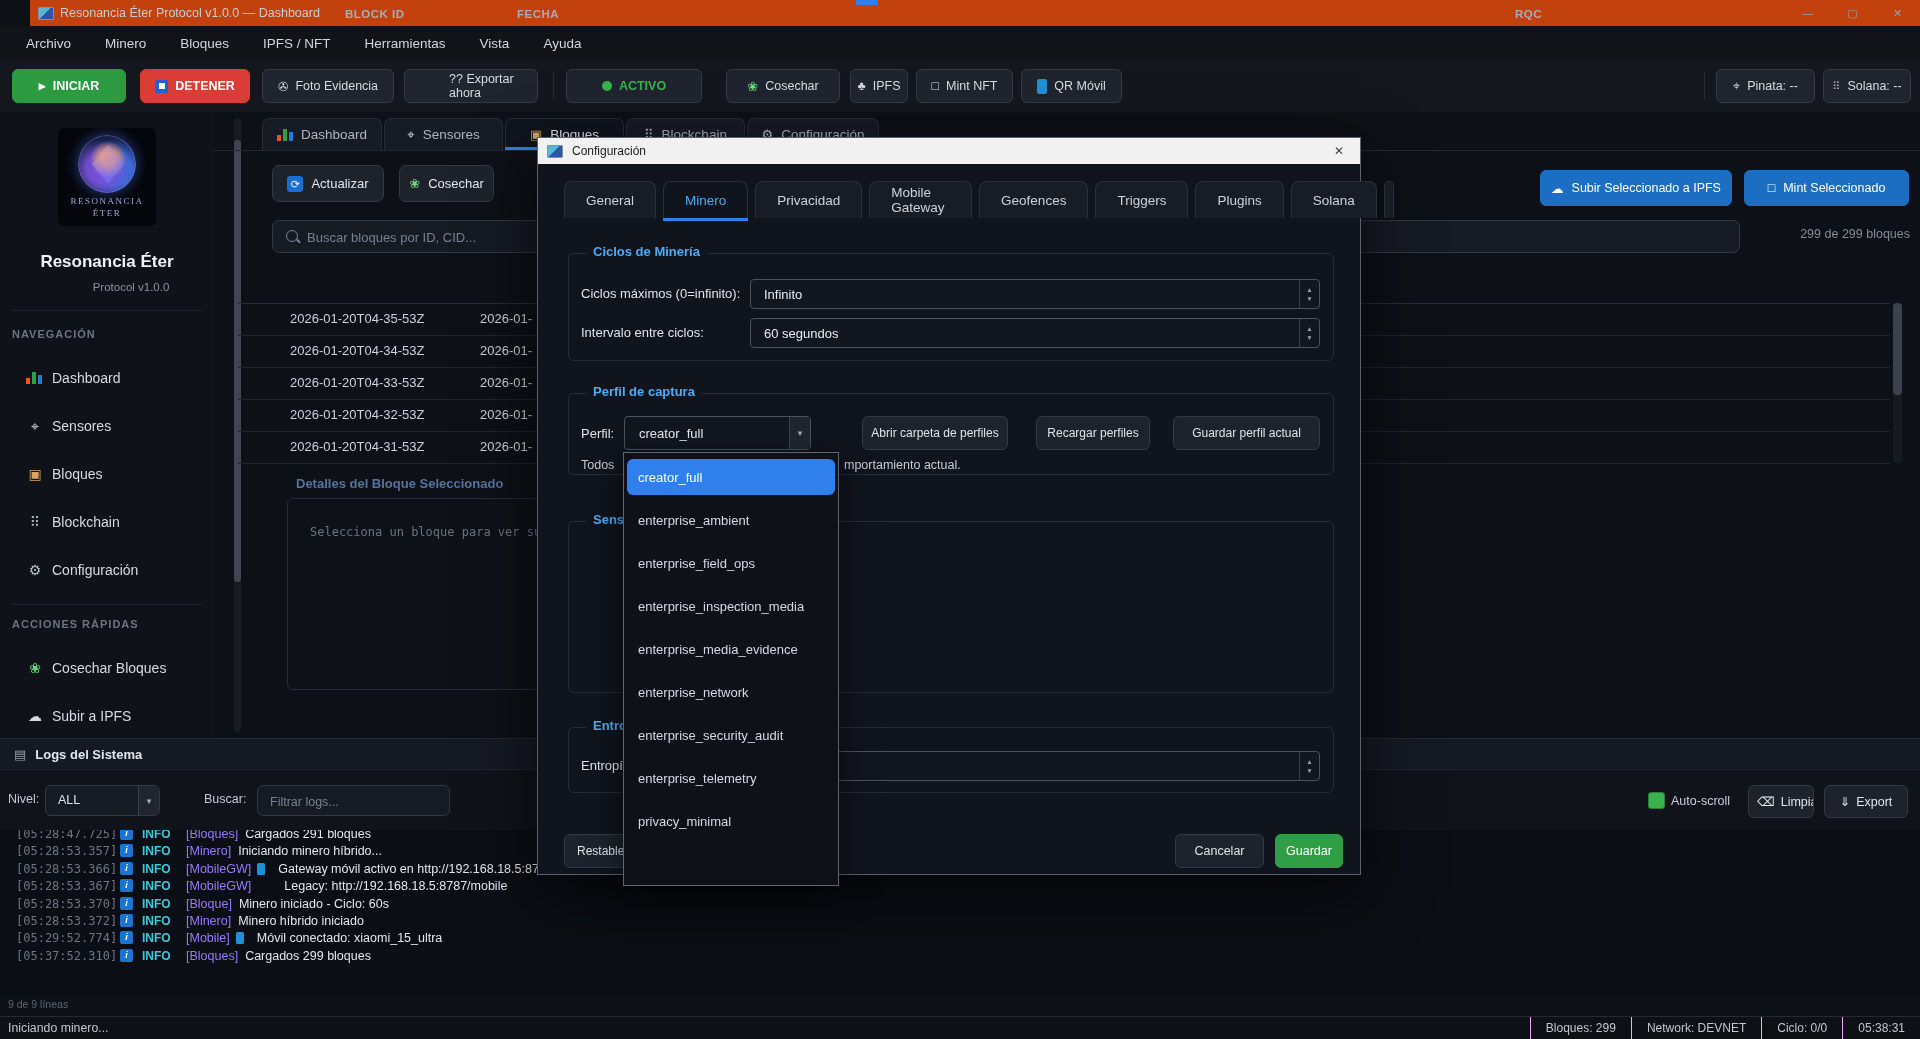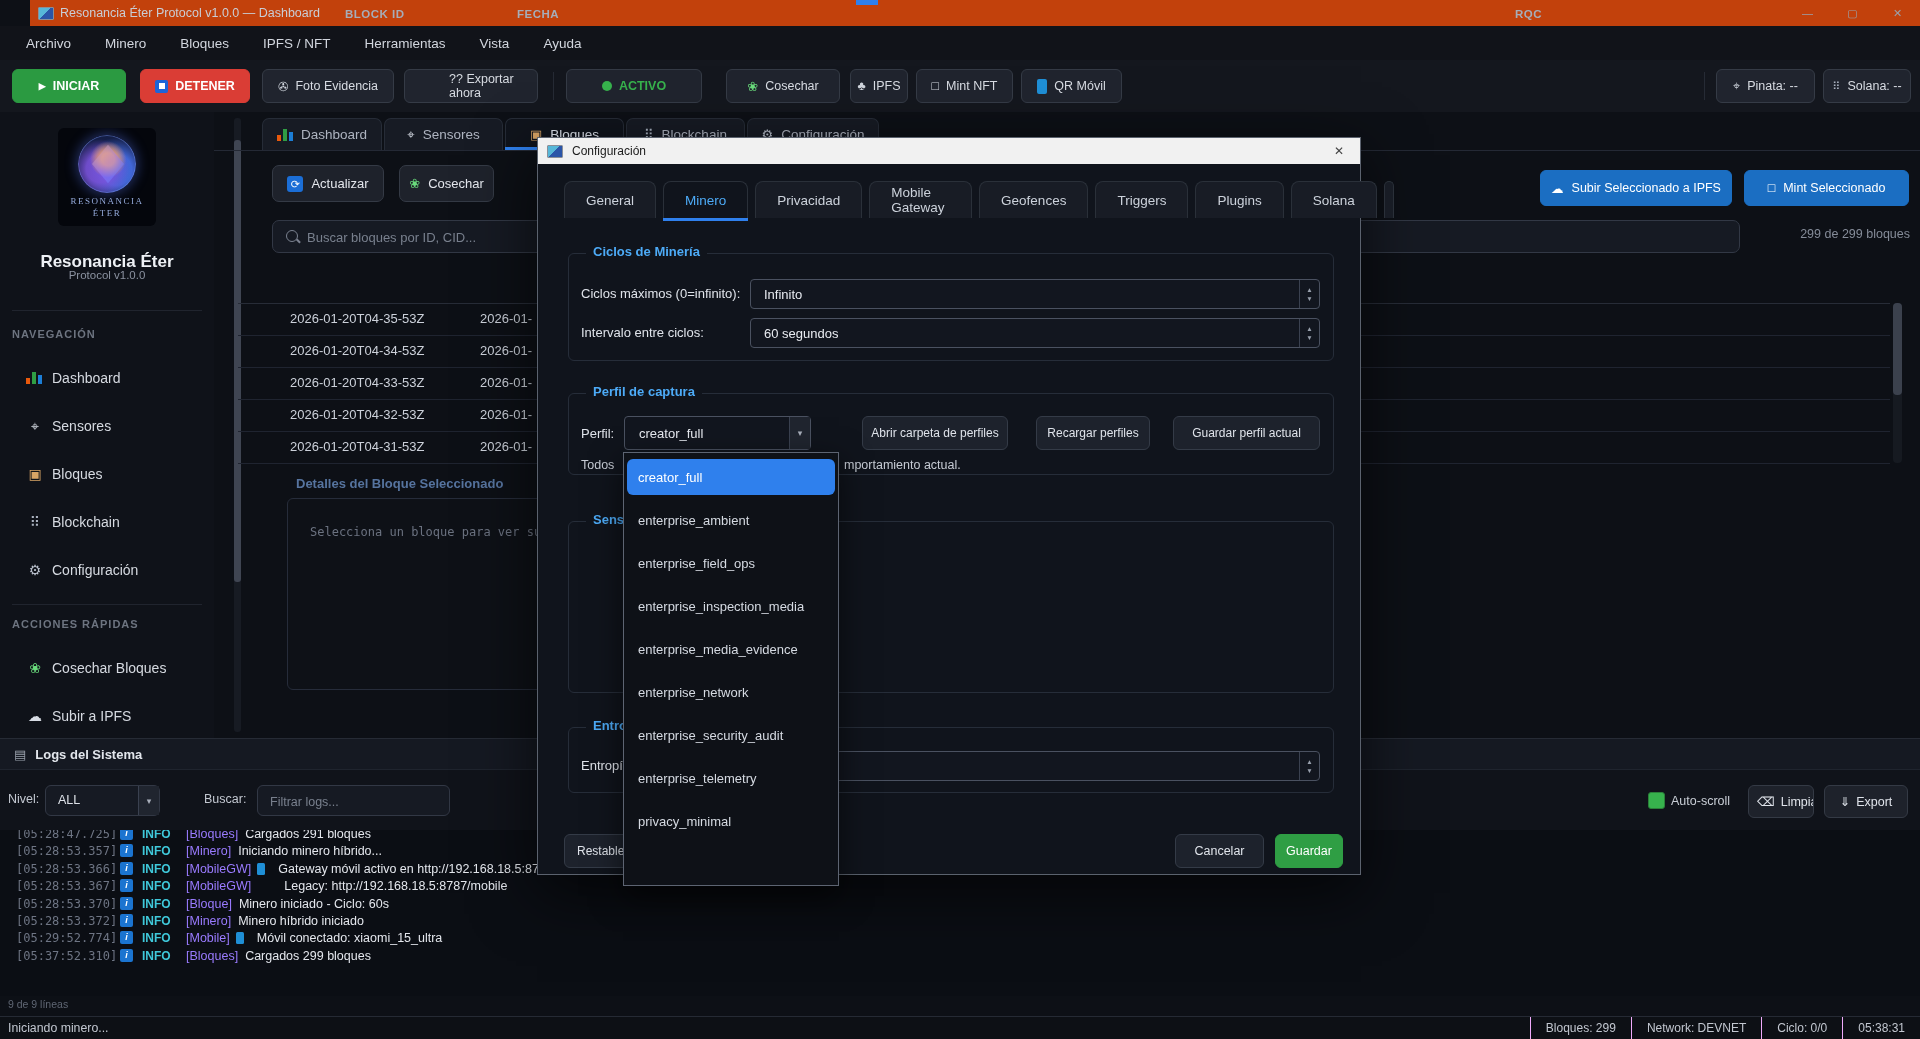--- a/index.html
+++ b/index.html
@@ -60,21 +60,21 @@
                radial-gradient(circle at 50% 50%,#141e46 0 70%,transparent 72%);
     box-shadow:0 0 12px 2px rgba(90,120,255,.35),inset 0 0 0 1px rgba(130,160,255,.4);}
   .crys{position:absolute;left:30px;top:15px;width:40px;height:42px;
     clip-path:polygon(50% 4%,90% 50%,50% 96%,10% 50%);
     background:linear-gradient(135deg,rgba(255,190,120,.55),rgba(150,120,255,.5),rgba(80,140,255,.55));}
   .logo-t{position:absolute;width:100%;text-align:center;font-family:"Liberation Serif",serif;
           color:#93a8d8;letter-spacing:1.5px;}
   #logo-t1{top:68px;font-size:9px;}
   #logo-t2{top:80px;font-size:9px;}
   #appname{left:0;top:140px;width:214px;text-align:center;font-size:17px;font-weight:bold;color:#eef1f5;}
-  #appver{left:0;top:157px;width:214px;text-align:center;font-size:11.5px;color:#8b92a0;}
+  #appver{left:0;top:169px;width:214px;text-align:center;font-size:11.5px;color:#8b92a0;padding-left:24px;}
   .sdiv{left:12px;width:190px;height:1px;background:#20242e;}
   #navhdr,#acthdr{left:12px;font-size:11px;font-weight:bold;letter-spacing:1px;color:#6d7480;}
   .nitem{position:absolute;left:0;width:214px;height:34px;}
   .nitem .nico{position:absolute;left:26px;top:8px;width:18px;text-align:center;font-size:14px;}
   .nitem .nlab{position:absolute;left:52px;top:8px;font-size:14px;color:#d6dae1;}
   .ico-bars{position:absolute;left:26px;top:10px;width:16px;height:12px;display:flex;align-items:flex-end;gap:2px;}
   .ico-bars i{display:block;width:4px;}
   .ico-bars i:nth-child(1){height:6px;background:#e8590c;}
   .ico-bars i:nth-child(2){height:12px;background:#2f9e44;}
   .ico-bars i:nth-child(3){height:9px;background:#1c7ed6;}

